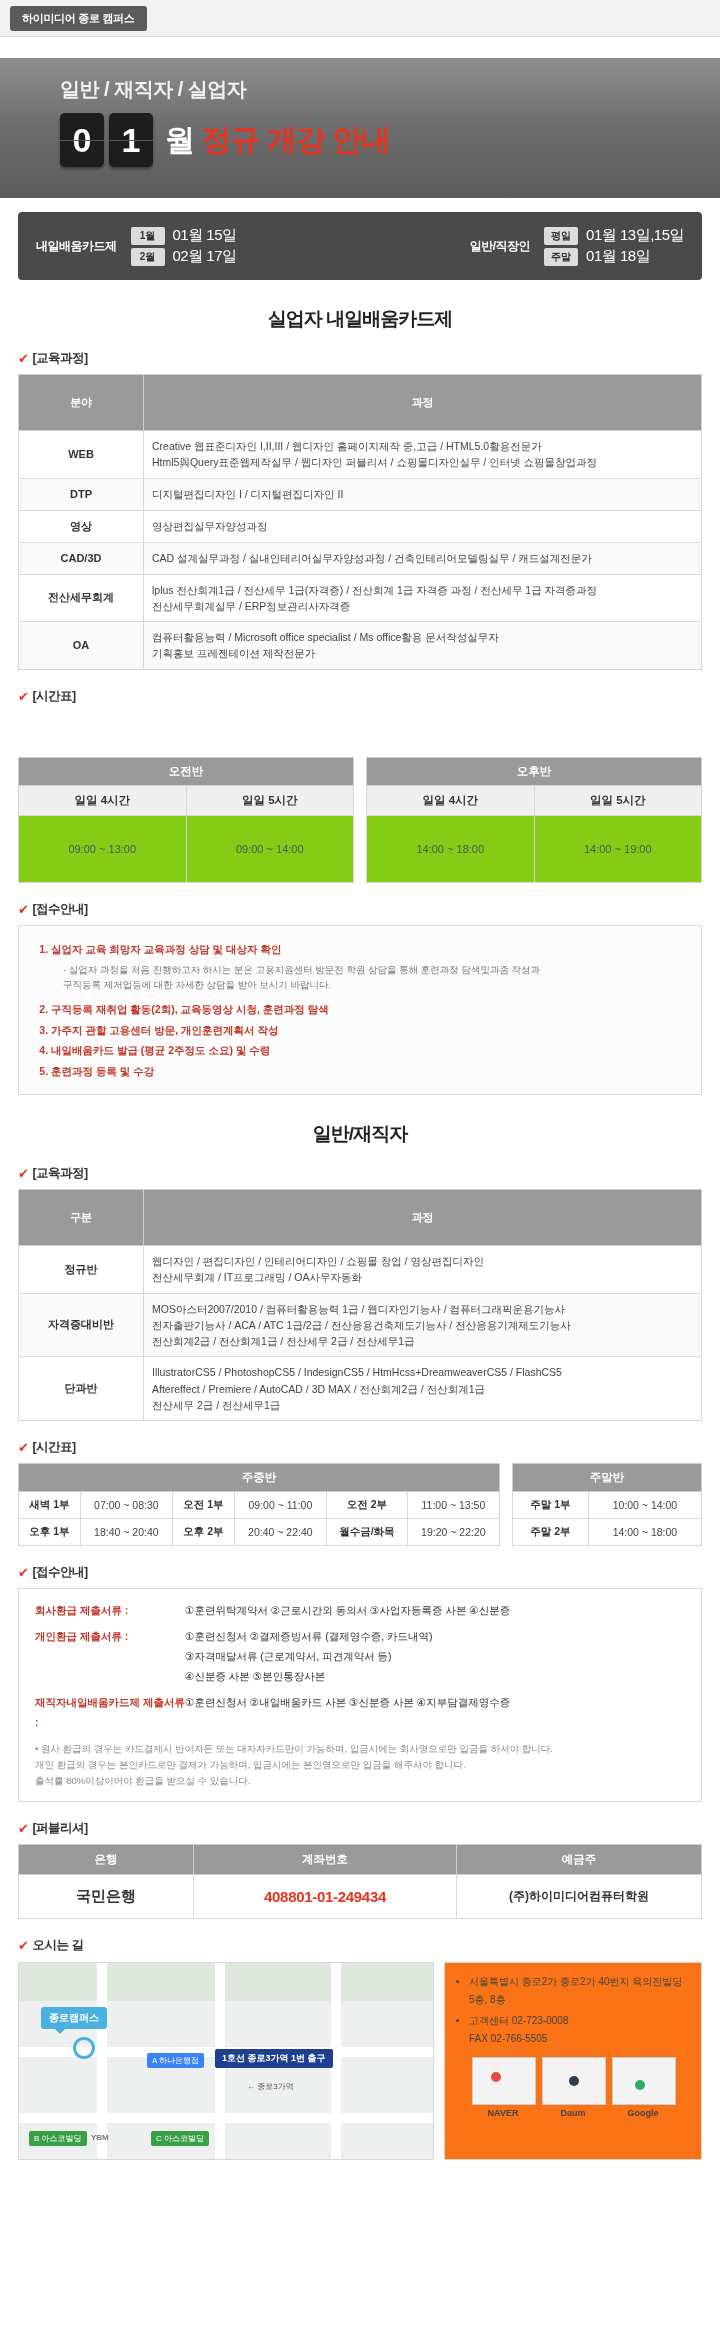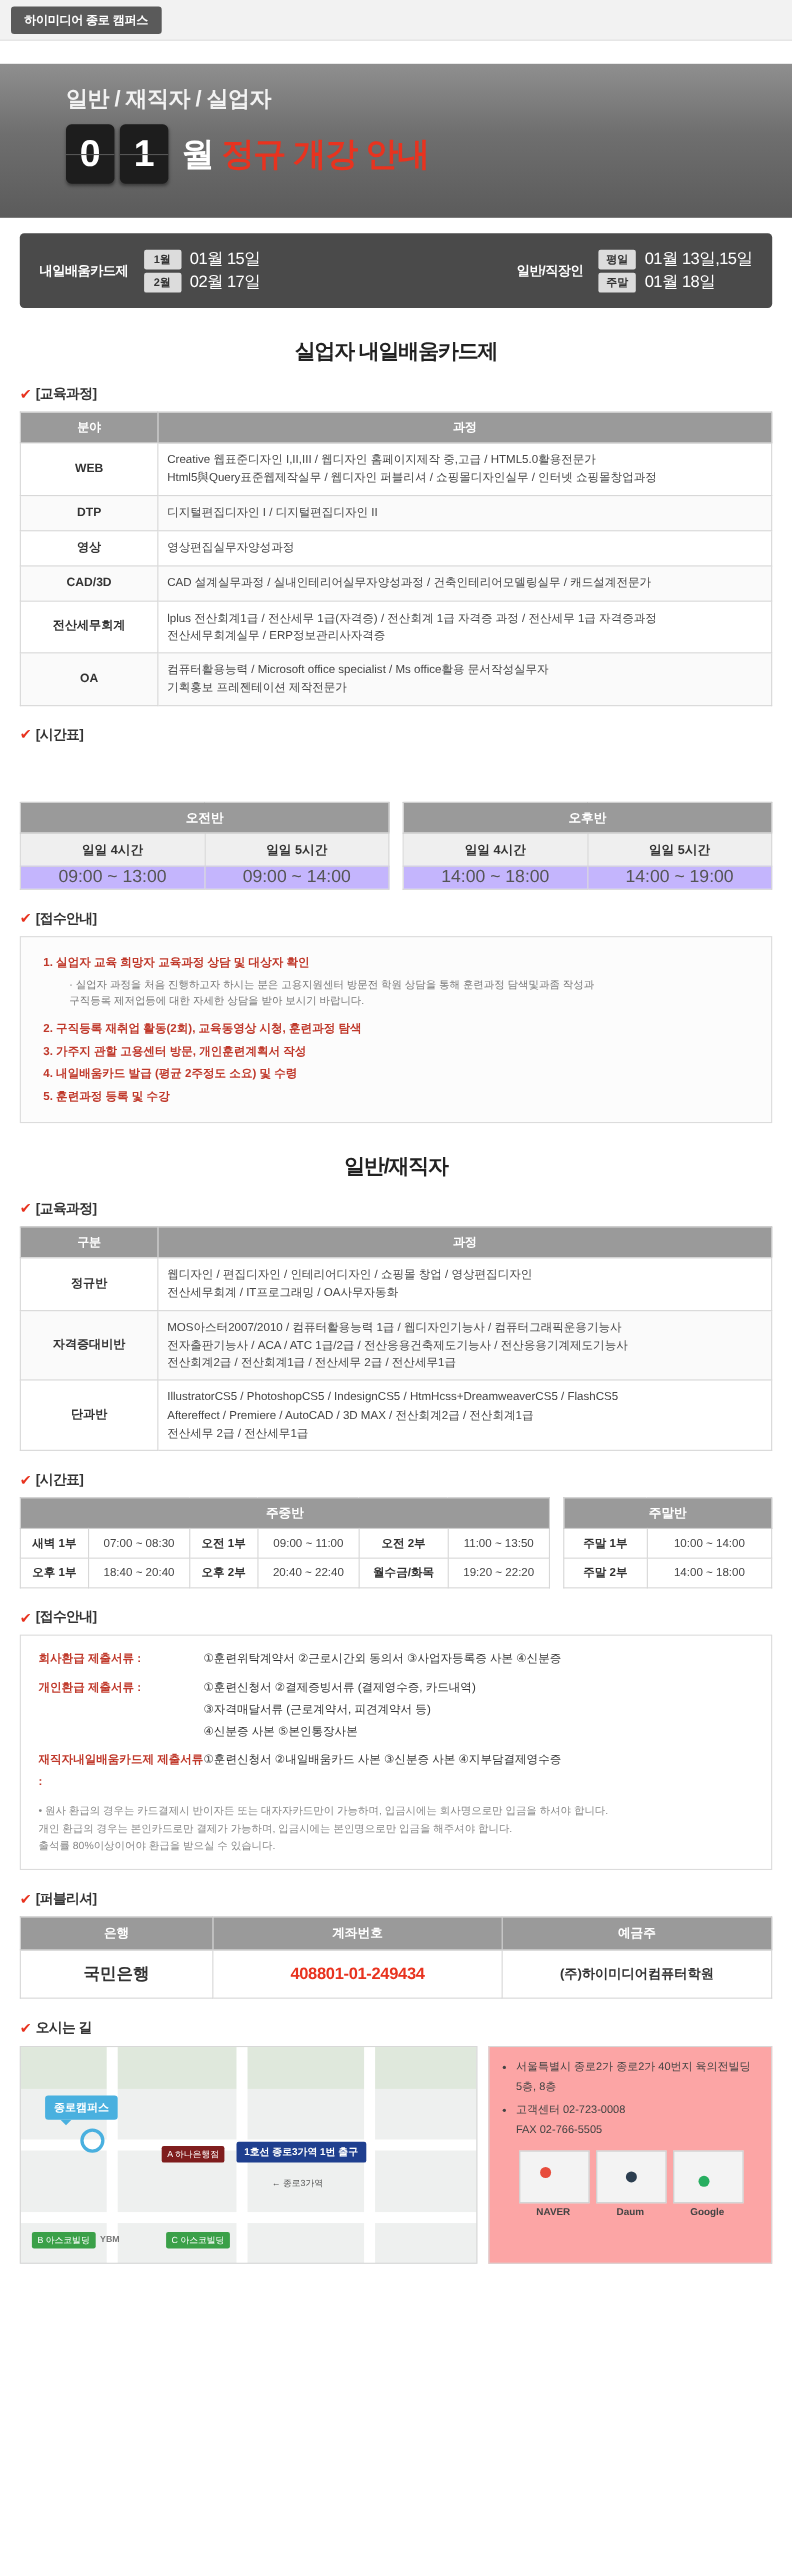--- a/index.html
+++ b/index.html
@@ -59,38 +59,38 @@
     text-align:center;font-size:19px;color:#222;margin:26px 0 16px 0;letter-spacing:-1px;
   }
   .subhead{display:flex;align-items:center;margin:18px 0 7px 0;font-size:12.5px;font-weight:bold;color:#c0392b;letter-spacing:-0.5px;}
   .subhead .check{color:#e8331f;font-size:13px;margin-right:4px;}
   .subhead .lbl{color:#333;}
 
   
   table.t{width:100%;border-collapse:collapse;font-size:10.5px;}
   table.t th{
     background:#9a9a9a;color:#fff;font-weight:bold;font-size:11px;
-    padding:6px 4px;border:1px solid #cfcfcf;letter-spacing:-0.3px;
+    padding:20px 4px;border:1px solid #cfcfcf;letter-spacing:-0.3px;
   }
   table.t td{
     border:1px solid #d8d8d8;padding:7px 8px;vertical-align:middle;color:#444;line-height:1.55;
   }
   table.t td.k{
     width:108px;text-align:center;font-weight:bold;color:#333;background:#fff;font-size:11px;
   }
   table.t tr:nth-child(even) td{background:#fafafa;}
   table.t tr:nth-child(even) td.k{background:#fafafa;}
 
   
   .tt-wrap{display:flex;gap:12px;}
   .tt{flex:1;border:1px solid #d8d8d8;border-collapse:collapse;margin-top:45px;}
   table.tt{width:100%;border-collapse:collapse;font-size:11px;text-align:center;}
   table.tt th.head{background:#9a9a9a;color:#fff;padding:6px;font-size:11.5px;border:1px solid #cfcfcf;}
   table.tt th.sub{background:#efefef;color:#333;padding:7px;font-size:11.5px;font-weight:bold;border:1px solid #d8d8d8;}
-  table.tt td{padding:1px 6px;border:1px solid #d8d8d8;color:#555;font-size:16px;background:#c4b5fd;}
+  table.tt td{padding:27px 6px;border:1px solid #d8d8d8;color:#555;font-size:11px;background:#84cc16;}
 
   .tt2{width:100%;border-collapse:collapse;font-size:10.5px;text-align:center;}
   .tt2 th.head{background:#9a9a9a;color:#fff;padding:6px;border:1px solid #cfcfcf;font-size:11.5px;}
   .tt2 td{border:1px solid #d8d8d8;padding:6px 4px;color:#444;}
   .tt2 td.k{font-weight:bold;color:#333;}
 
   
   .notice{border:1px solid #dcdcdc;background:#fcfcfc;padding:12px 16px;font-size:10.5px;line-height:1.75;color:#444;}
   .notice ol{margin:0;padding-left:16px;}
   .notice ol li{margin:2px 0;color:#c0392b;font-weight:bold;}
@@ -117,29 +117,29 @@
   .road.h{height:10px;left:0;right:0;}
   .road.v{width:10px;top:0;bottom:0;}
   .greenbar{position:absolute;background:#cfe3cc;}
   .balloon{
     position:absolute;background:#49b0df;color:#fff;font-size:10px;font-weight:bold;
     padding:4px 8px;border-radius:3px;white-space:nowrap;
   }
   .balloon:after{content:"";position:absolute;left:14px;bottom:-5px;border-left:5px solid transparent;border-right:5px solid transparent;border-top:5px solid #49b0df;}
   .mk{position:absolute;font-size:8px;color:#fff;background:#2f7fbf;border-radius:2px;padding:2px 5px;white-space:nowrap;}
   .mk.g{background:#3aa048;}
-  .mk.b{background:#7f1d1d;}
+  .mk.b{background:#3b82f6;}
   .circle{position:absolute;width:16px;height:16px;border:3px solid #49b0df;border-radius:50%;background:transparent;}
   .exit{
     position:absolute;background:#1f3f8f;color:#fff;font-size:9px;font-weight:bold;
     padding:3px 7px;border-radius:2px;white-space:nowrap;
   }
   .arrowtxt{position:absolute;font-size:8px;color:#555;white-space:nowrap;}
 
-  .infoside{width:258px;border:1px solid #d8d8d8;background:#fca5a5;padding:10px 12px;box-sizing:border-box;}
+  .infoside{width:258px;border:1px solid #d8d8d8;background:#f97316;padding:10px 12px;box-sizing:border-box;}
   .infoside ul{margin:0;padding-left:12px;font-size:10px;line-height:1.75;color:#444;}
   .infoside ul li{margin-bottom:4px;}
   .portals{display:flex;gap:8px;margin-top:10px;justify-content:center;}
   .portal{width:62px;text-align:center;}
   .portal .thumb{width:62px;height:46px;border:1px solid #ccc;background:#f3f3f3;position:relative;overflow:hidden;}
   .portal .lbl{font-size:9px;color:#444;margin-top:3px;font-weight:bold;}
   .pt-a{position:absolute;left:0;top:0;right:0;bottom:0;}
   .pn{background:linear-gradient(180deg,#cfe9c9,#8fc78a);}
   .pd{background:linear-gradient(180deg,#cfe0f5,#6fa3dd);}
   .pg{background:linear-gradient(180deg,#f6e6c9,#e9c46a);}

